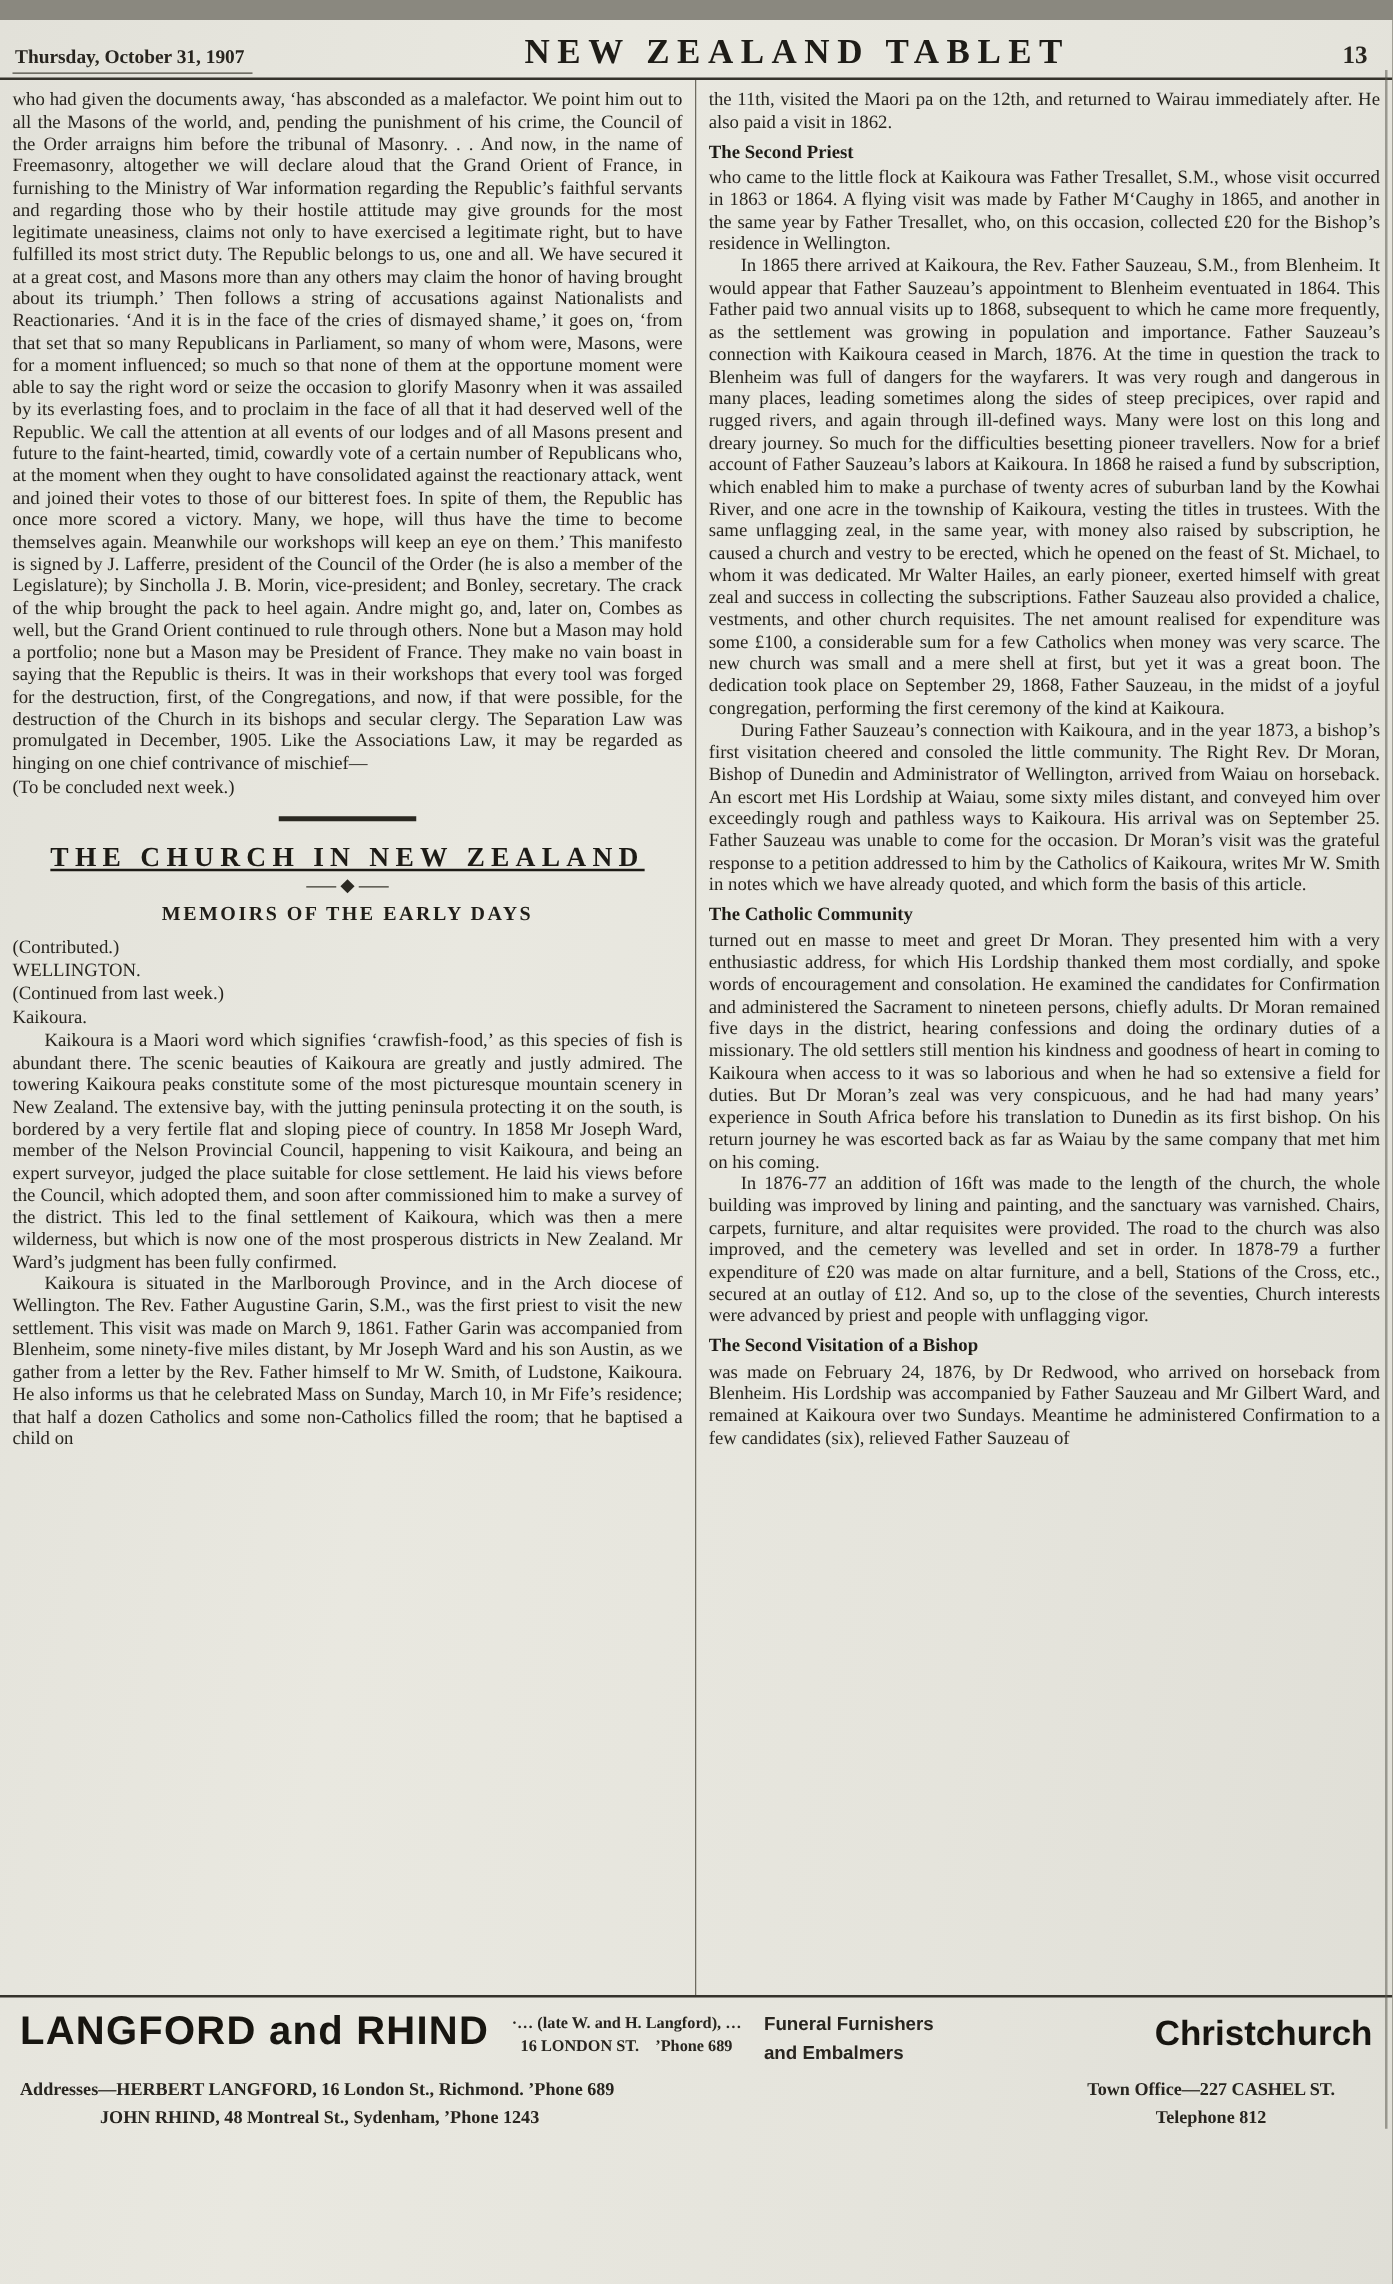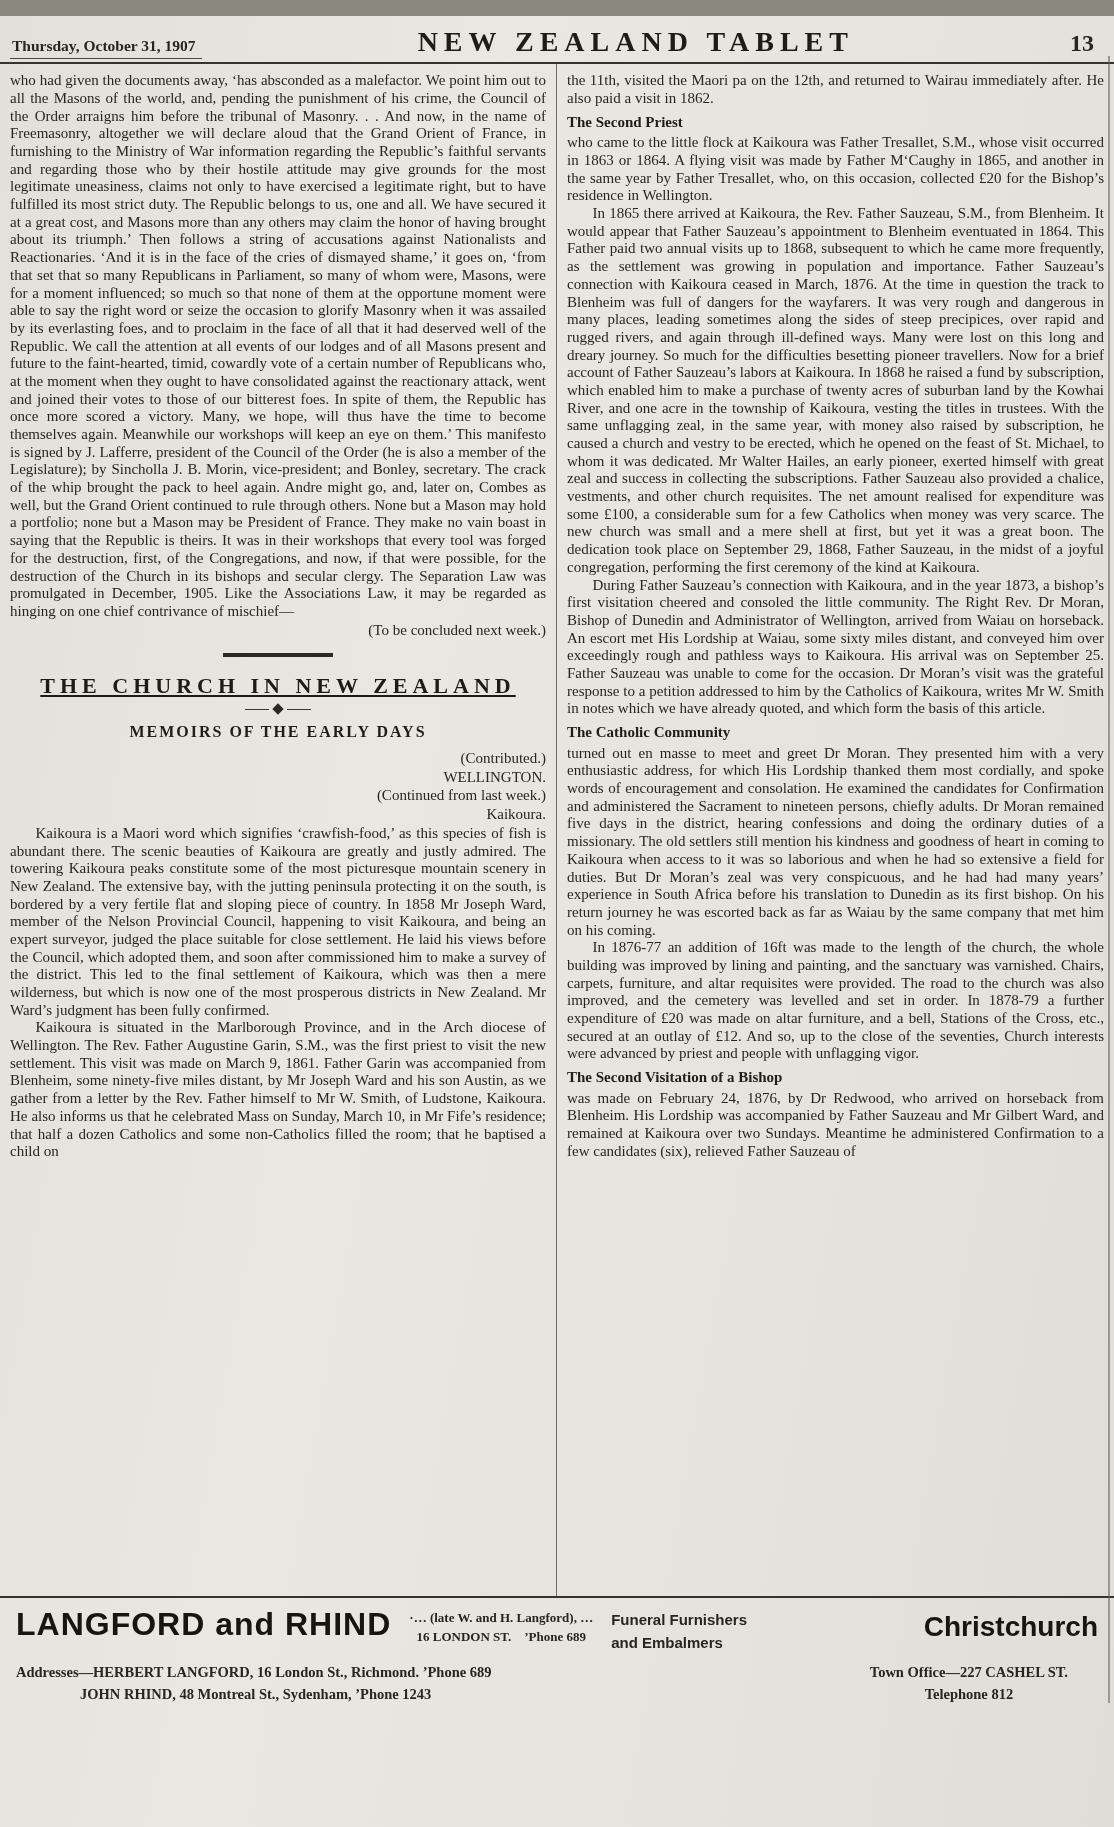--- a/index.html
+++ b/index.html
@@ -17,29 +17,29 @@
   .page::after{ content:""; position:absolute; right:4px; top:40px; bottom:140px; width:2px; background:#5d5b52; opacity:.55;}
   
   .masthead {
     display: flex; align-items: baseline; justify-content: space-between;
     padding: 9px 14px 3px 10px;
     border-bottom: 2px solid #35332c;
     flex: 0 0 auto;
   }
   .date { font-weight: bold; font-size: 15.5px; border-bottom: 1px solid #4a483f; padding: 0 6px 3px 2px; }
   .title { margin: 0; font-size: 28px; letter-spacing: 6px; font-weight: bold; color: #1e1c17; }
-  .pagenum { font-weight: bold; font-size: 24px; padding-right: 6px; }
+  .pagenum { font-weight: bold; font-size: 20px; padding-right: 6px; }
   
   .columns { display: flex; height: 1532px; overflow: hidden; flex: 0 0 auto; }
   .col { width: 50%; padding: 8px 10px 0 10px; }
   .col-left { border-right: 1px solid #6e6b60; }
   p { margin: 0; text-align: justify; }
   p.body { text-indent: 1.7em; }
   p.body-first { text-indent: 0; }
-  p.center-note { text-align: right; text-indent: 0; margin: 1px 0; }
+  p.center-note { text-align: left; text-indent: 0; margin: 1px 0; }
   p.run-head { text-align: left; text-indent: 0; margin: 6px 0 3px 0; color: #1f1d18; font-weight: bold; }
   p.section-title {
     text-align: center; text-indent: 0; font-size: 22px; font-weight: bold;
     letter-spacing: 5px; margin: 16px 0 6px 0; color: #1d1b16; text-decoration: underline;
   }
   p.sub-title {
     text-align: center; text-indent: 0; font-size: 16px; font-weight: bold;
     letter-spacing: 2px; margin: 10px 0 8px 0; color: #201e18;
   }
   .rule { width: 110px; height: 4px; background: #2b2922; margin: 14px auto 0 auto; }

